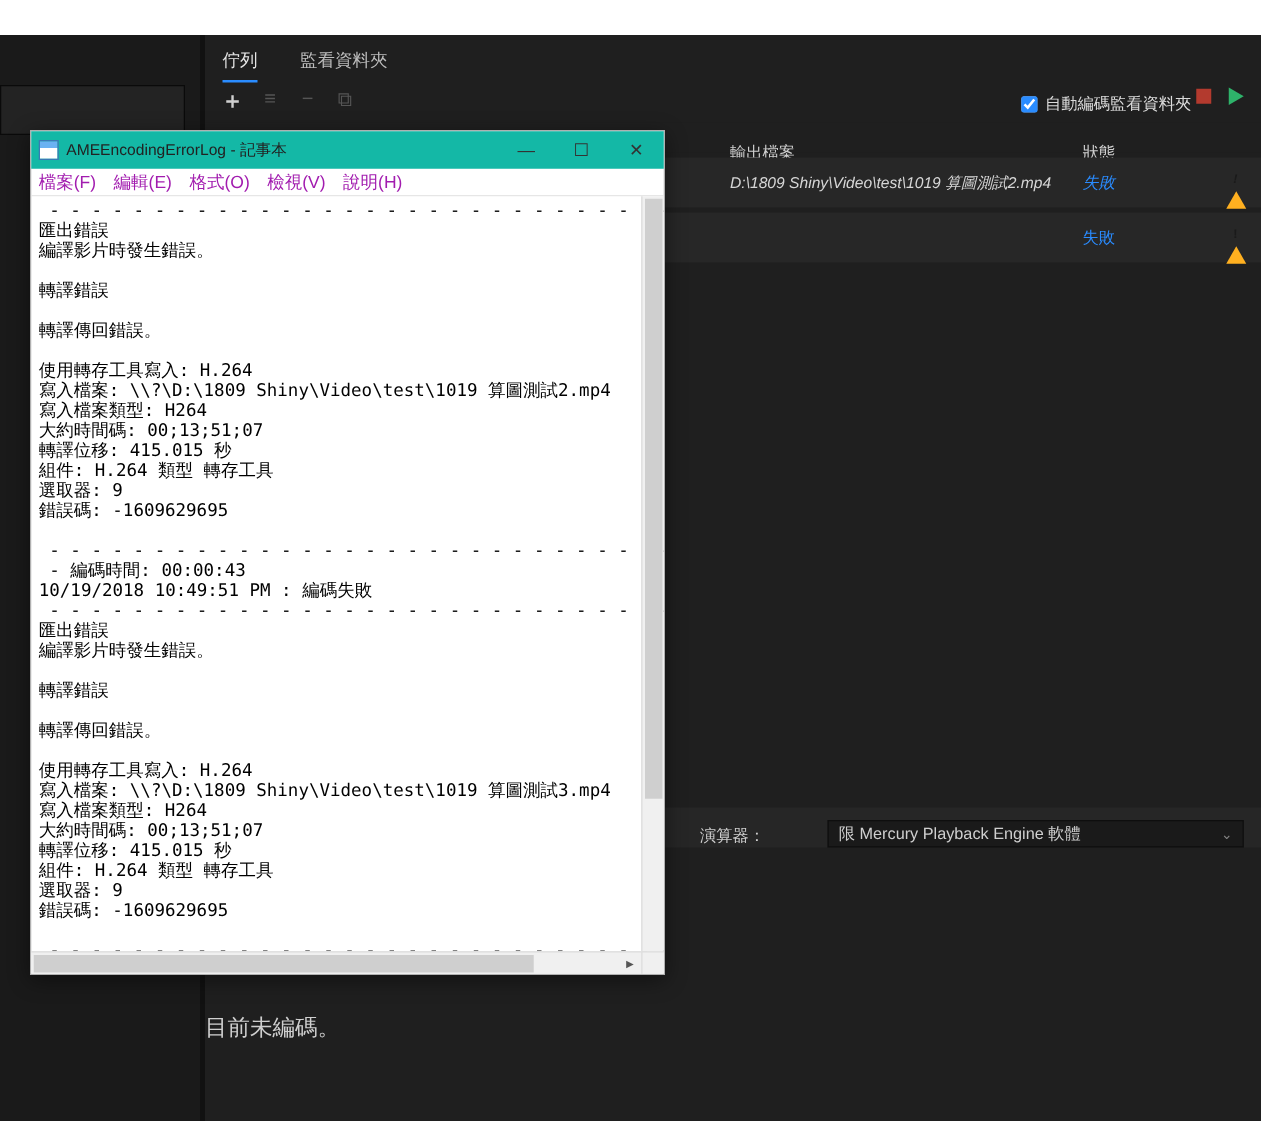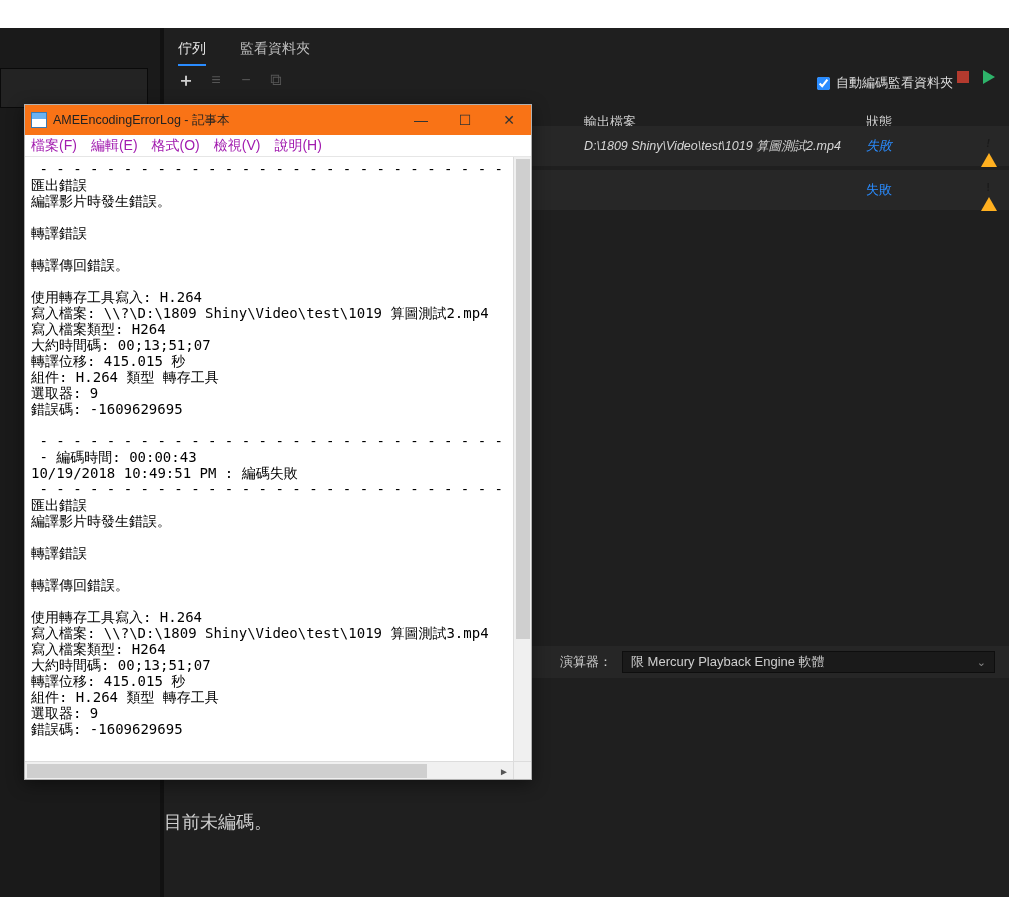--- a/index.html
+++ b/index.html
@@ -58,38 +58,38 @@
   .row2 { top: 140px; }
   .row .outpath { position: absolute; left: 420px; top: 12px; font-size: 12.5px; color: #d6d6d6; }
   .row .status { position: absolute; left: 702px; top: 11px; font-size: 13px; color: #2a8cff; }
   .row .warn { position: absolute; right: 12px; top: 10px; }
   .warn-tri {
     width: 0; height: 0; border-left: 8px solid transparent; border-right: 8px solid transparent; border-bottom: 14px solid #ffb020; position: relative;
   }
   .warn-tri::after { content: "!"; position: absolute; left: -2.5px; top: 2px; font-size: 10px; font-weight: bold; color: #1a1a1a; }
 
   
-  .renderer { position: absolute; top: 618px; left: 0; width: 845px; height: 32px; background: #262626; display: flex; align-items: center; font-size: 13px; color: #cfcfcf; }
+  .renderer { position: absolute; top: 618px; left: 0; width: 845px; height: 32px; background: #262626; display: flex; align-items: flex-end; font-size: 13px; color: #cfcfcf; gap: 40px; }
   .renderer .lbl { padding: 0 10px 0 396px; }
   .renderer .sel {
     flex: 1; margin-right: 14px; height: 22px; background: #1a1a1a; border: 1px solid #0e0e0e;
     display: flex; align-items: center; justify-content: space-between; padding: 0 8px; color: #cfcfcf; font-size: 13px;
   }
   .renderer .sel .chev { font-size: 11px; color: #888; }
 
   
   .status-foot { position: absolute; top: 782px; left: 0; width: 845px; font-size: 18px; color: #cfcfcf; }
 
   
   .notepad {
     position: absolute; top: 104px; left: 24px; width: 508px; height: 676px;
     background: #ffffff; border: 1px solid #b0b0b0; box-shadow: 0 4px 16px rgba(0,0,0,0.45);
     font-family: "Microsoft JhengHei", sans-serif;
   }
-  .np-title { height: 30px; display: flex; align-items: center; padding-left: 6px; background: #f97316; font-size: 12.5px; color: #222; }
+  .np-title { height: 30px; display: flex; align-items: center; padding-left: 6px; background: #14b8a6; font-size: 12.5px; color: #222; }
   .np-title .np-ico {
     width: 16px; height: 16px; margin-right: 6px; display: inline-block;
     background: linear-gradient(#6ab2f2,#6ab2f2 40%, #fff 40%, #fff);
     border: 1px solid #3a7ab5;
   }
   .np-title .np-text { flex: 1; }
   .np-title .btn { width: 44px; height: 30px; display: flex; align-items: center; justify-content: center; font-size: 14px; color: #333; cursor: pointer; }
 
   .np-menu { height: 22px; border-bottom: 1px solid #e6e6e6; padding-left: 6px; display: flex; align-items: center; gap: 14px; font-size: 14px; color: #a21caf; }
   .np-menu span { cursor: pointer; }

